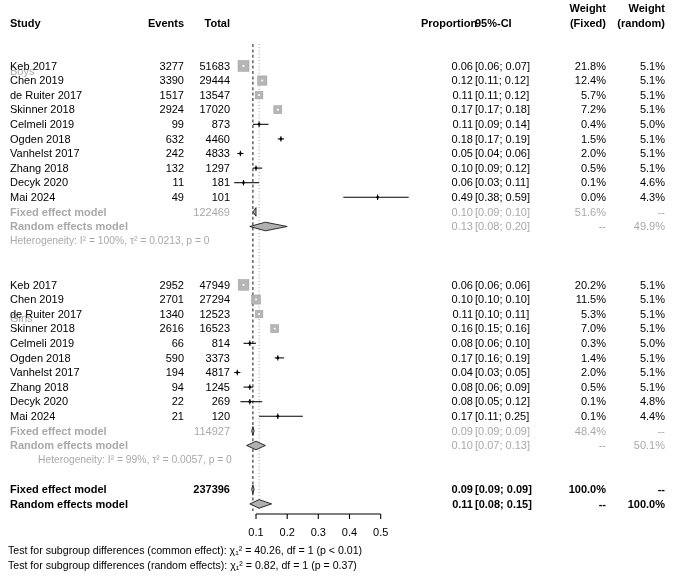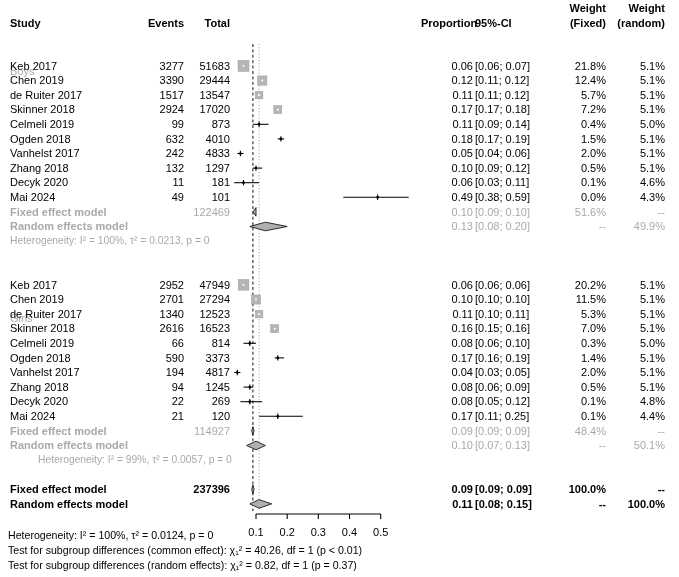--- a/index.html
+++ b/index.html
@@ -82,21 +82,21 @@
         <span class="cell events">99</span>
         <span class="cell total">873</span>
         <span class="cell prop">0.11</span>
         <span class="cell ci">[0.09; 0.14]</span>
         <span class="cell wf">0.4%</span>
         <span class="cell wr">5.0%</span>
       </div>
       <div class="row" style="top: 131.6px;">
         <span class="cell study">Ogden 2018</span>
         <span class="cell events">632</span>
-        <span class="cell total">4010</span>
+        <span class="cell total">4460</span>
         <span class="cell prop">0.18</span>
         <span class="cell ci">[0.17; 0.19]</span>
         <span class="cell wf">1.5%</span>
         <span class="cell wr">5.1%</span>
       </div>
       <div class="row" style="top: 146.2px;">
         <span class="cell study">Vanhelst 2017</span>
         <span class="cell events">242</span>
         <span class="cell total">4833</span>
         <span class="cell prop">0.05</span>
@@ -352,16 +352,15 @@
       <line x1="287.2" x2="287.2" y1="514" y2="519" stroke="#000000" stroke-width="1.1"></line>
       <text x="287.2" y="536" text-anchor="middle" font-size="11px" fill="#000" font-family="&quot;Liberation Sans&quot;, sans-serif">0.2</text>
       <line x1="318.3" x2="318.3" y1="514" y2="519" stroke="#000000" stroke-width="1.1"></line>
       <text x="318.3" y="536" text-anchor="middle" font-size="11px" fill="#000" font-family="&quot;Liberation Sans&quot;, sans-serif">0.3</text>
       <line x1="349.5" x2="349.5" y1="514" y2="519" stroke="#000000" stroke-width="1.1"></line>
       <text x="349.5" y="536" text-anchor="middle" font-size="11px" fill="#000" font-family="&quot;Liberation Sans&quot;, sans-serif">0.4</text>
       <line x1="380.7" x2="380.7" y1="514" y2="519" stroke="#000000" stroke-width="1.1"></line>
       <text x="380.7" y="536" text-anchor="middle" font-size="11px" fill="#000" font-family="&quot;Liberation Sans&quot;, sans-serif">0.5</text>
     </svg>
 
-  <div class="footer-line" style="top:528px">Heterogeneity: I² = 100%, τ² = 0.0124, p = 0</div>
   <div class="footer-line" style="top:543px">Test for subgroup differences (common effect): χ₁² = 40.26, df = 1 (p &lt; 0.01)</div>
   <div class="footer-line" style="top:558px">Test for subgroup differences (random effects): χ₁² = 0.82, df = 1 (p = 0.37)</div>
 </div>
 
 </body></html>

